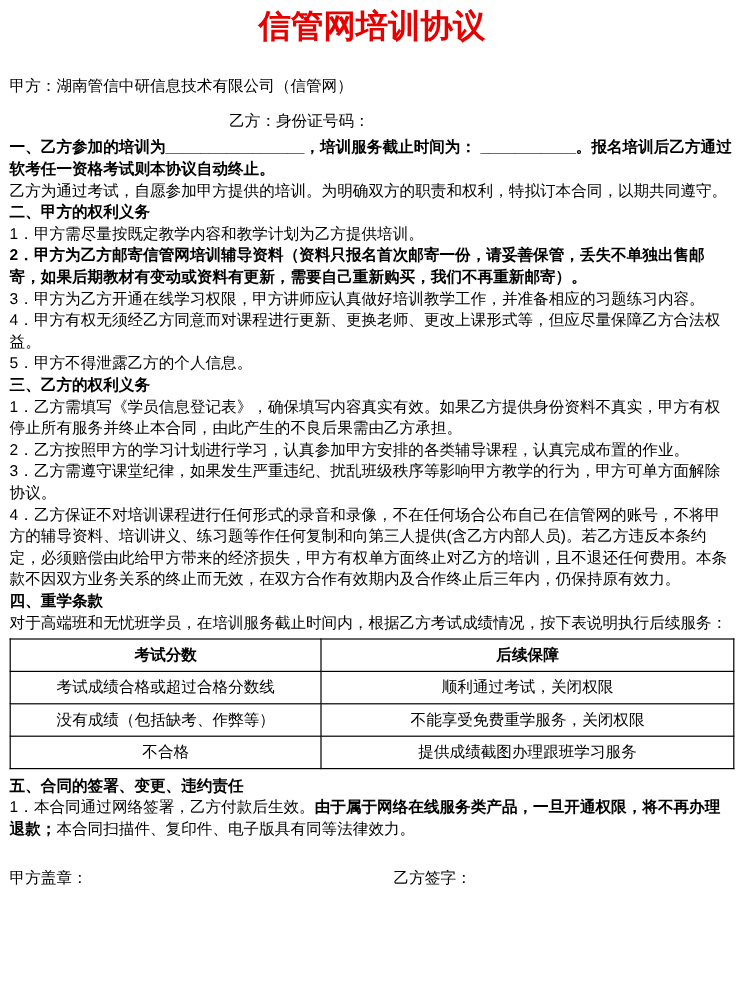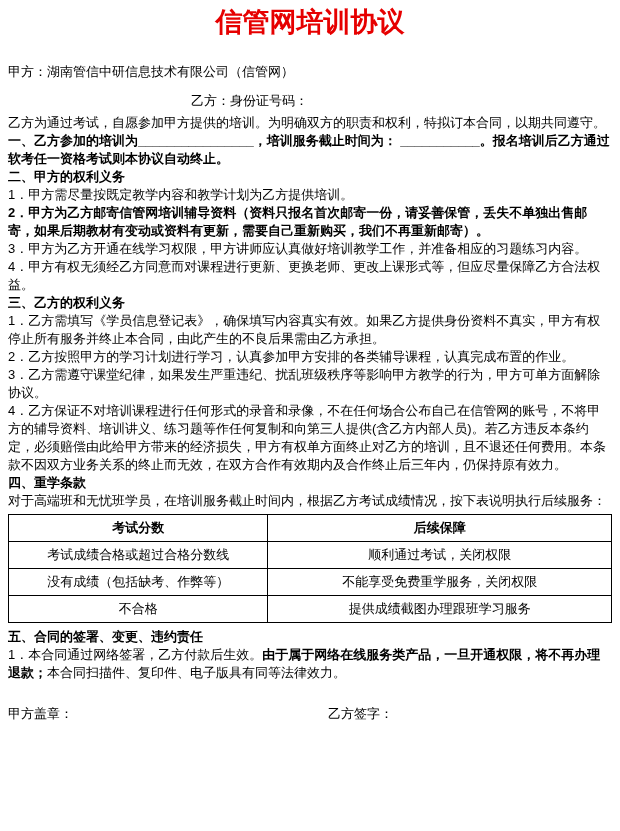--- a/index.html
+++ b/index.html
@@ -40,29 +40,30 @@
 <body>
 
 <div class="page">
 
   <h1 class="title" style="color: rgb(230, 0, 0);">信管网培训协议</h1>
 
   <p class="party party-a">甲方：湖南管信中研信息技术有限公司（信管网）</p>
 
   <p class="party party-b"><span class="pb-label">乙方：</span><span>身份证号码：</span></p>
 
+  <p class="ln b"><span>一、乙方参加的培训为</span><span class="blank">________________</span><span>，培训服务截止时间为： </span><span class="blank">___________</span><span>。报名培训后乙方通过软考任一资格考试则本协议自动终止。</span></p>
+
   <p class="ln">乙方为通过考试，自愿参加甲方提供的培训。为明确双方的职责和权利，特拟订本合同，以期共同遵守。</p>
-
-  <p class="ln b"><span>一、乙方参加的培训为</span><span class="blank">________________</span><span>，培训服务截止时间为： </span><span class="blank">___________</span><span>。报名培训后乙方通过软考任一资格考试则本协议自动终止。</span></p>
 
   <p class="ln b">二、甲方的权利义务</p>
   <p class="ln">1．甲方需尽量按既定教学内容和教学计划为乙方提供培训。</p>
   <p class="ln b">2．甲方为乙方邮寄信管网培训辅导资料（资料只报名首次邮寄一份，请妥善保管，丢失不单独出售邮寄，如果后期教材有变动或资料有更新，需要自己重新购买，我们不再重新邮寄）。</p>
   <p class="ln">3．甲方为乙方开通在线学习权限，甲方讲师应认真做好培训教学工作，并准备相应的习题练习内容。</p>
   <p class="ln">4．甲方有权无须经乙方同意而对课程进行更新、更换老师、更改上课形式等，但应尽量保障乙方合法权益。</p>
+  <p class="ln">5．甲方不得泄露乙方的个人信息。</p>
 
   <p class="ln b">三、乙方的权利义务</p>
   <p class="ln">1．乙方需填写《学员信息登记表》，确保填写内容真实有效。如果乙方提供身份资料不真实，甲方有权停止所有服务并终止本合同，由此产生的不良后果需由乙方承担。</p>
   <p class="ln">2．乙方按照甲方的学习计划进行学习，认真参加甲方安排的各类辅导课程，认真完成布置的作业。</p>
   <p class="ln">3．乙方需遵守课堂纪律，如果发生严重违纪、扰乱班级秩序等影响甲方教学的行为，甲方可单方面解除协议。</p>
   <p class="ln">4．乙方保证不对培训课程进行任何形式的录音和录像，不在任何场合公布自己在信管网的账号，不将甲方的辅导资料、培训讲义、练习题等作任何复制和向第三人提供(含乙方内部人员)。若乙方违反本条约定，必须赔偿由此给甲方带来的经济损失，甲方有权单方面终止对乙方的培训，且不退还任何费用。本条款不因双方业务关系的终止而无效，在双方合作有效期内及合作终止后三年内，仍保持原有效力。</p>
 
   <p class="ln b">四、重学条款</p>
   <p class="ln">对于高端班和无忧班学员，在培训服务截止时间内，根据乙方考试成绩情况，按下表说明执行后续服务：</p>
 

